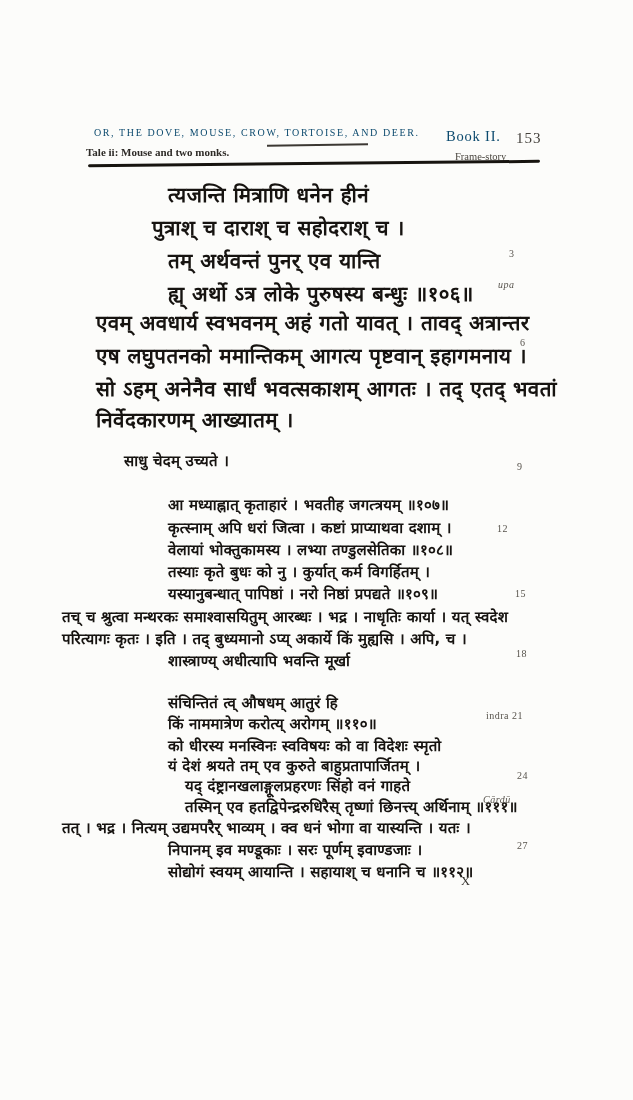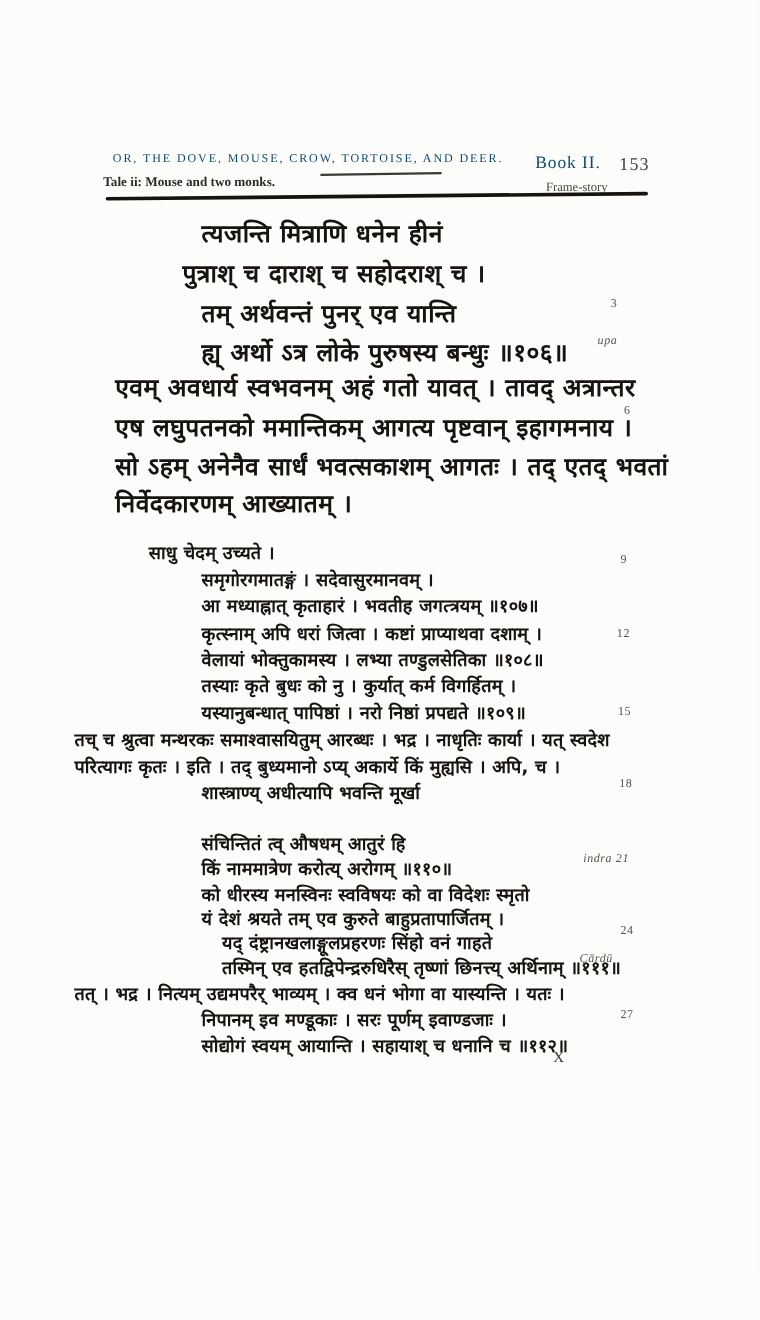--- a/index.html
+++ b/index.html
@@ -102,21 +102,20 @@
   <div class="abs dev dev-lg" style="left:168px; top:246px;">तम् अर्थवन्तं पुनर् एव यान्ति</div>
   <div class="abs dev dev-lg" style="left:168px; top:279px;">ह्य् अर्थो ऽत्र लोके पुरुषस्य बन्धुः ॥१०६॥</div>
 
   <div class="abs dev dev-lg" style="left:96px; top:308px;">एवम् अवधार्य स्वभवनम् अहं गतो यावत् । तावद् अत्रान्तर</div>
   <div class="abs dev dev-lg" style="left:96px; top:341px;">एष लघुपतनको ममान्तिकम् आगत्य पृष्टवान् इहागमनाय ।</div>
   <div class="abs dev dev-lg" style="left:96px; top:374px;">सो ऽहम् अनेनैव सार्धं भवत्सकाशम् आगतः । तद् एतद् भवतां</div>
   <div class="abs dev dev-lg" style="left:96px; top:405px;">निर्वेदकारणम् आख्यातम् ।</div>
 
   <div class="abs dev dev-sm" style="left:124px; top:450px;">साधु चेदम् उच्यते ।</div>
 
-  <div class="abs dev dev-sm" style="left:168px; top:472px;">समृगोरगमातङ्गं । सदेवासुरमानवम् ।</div>
   <div class="abs dev dev-sm" style="left:168px; top:494px;">आ मध्याह्नात् कृताहारं । भवतीह जगत्त्रयम् ॥१०७॥</div>
   <div class="abs dev dev-sm" style="left:168px; top:517px;">कृत्स्नाम् अपि धरां जित्वा । कष्टां प्राप्याथवा दशाम् ।</div>
   <div class="abs dev dev-sm" style="left:168px; top:539px;">वेलायां भोक्तुकामस्य । लभ्या तण्डुलसेतिका ॥१०८॥</div>
   <div class="abs dev dev-sm" style="left:168px; top:561px;">तस्याः कृते बुधः को नु । कुर्यात् कर्म विगर्हितम् ।</div>
   <div class="abs dev dev-sm" style="left:168px; top:583px;">यस्यानुबन्धात् पापिष्ठां । नरो निष्ठां प्रपद्यते ॥१०९॥</div>
 
   <div class="abs dev dev-sm" style="left:62px; top:628px;">परित्यागः कृतः । इति । तद् बुध्यमानो ऽप्य् अकार्ये किं मुह्यसि । अपि, च ।</div>
   <div class="abs dev dev-sm" style="left:62px; top:606px;">तच् च श्रुत्वा मन्थरकः समाश्वासयितुम् आरब्धः । भद्र । नाधृतिः कार्या । यत् स्वदेश</div>
 
   <div class="abs dev dev-sm" style="left:168px; top:650px;">शास्त्राण्य् अधीत्यापि भवन्ति मूर्खा</div>
@@ -130,23 +129,23 @@
 
   <div class="abs dev dev-sm" style="left:62px; top:817px;">तत् । भद्र । नित्यम् उद्यमपरैर् भाव्यम् । क्व धनं भोगा वा यास्यन्ति । यतः ।</div>
 
   <div class="abs dev dev-sm" style="left:168px; top:839px;">निपानम् इव मण्डूकाः । सरः पूर्णम् इवाण्डजाः ।</div>
   <div class="abs dev dev-sm" style="left:168px; top:861px;">सोद्योगं स्वयम् आयान्ति । सहायाश् च धनानि च ॥११२॥</div>
 
   <div class="abs margin-note" style="left:509px; top:248px;">3</div>
   <div class="abs margin-note" style="left:498px; top:279px; font-style:italic;">upa</div>
   <div class="abs margin-note" style="left:520px; top:337px;">6</div>
   <div class="abs margin-note" style="left:517px; top:461px;">9</div>
-  <div class="abs margin-note" style="left:514px; top:523px;">12</div>
+  <div class="abs margin-note" style="left:497px; top:523px;">12</div>
   <div class="abs margin-note" style="left:515px; top:588px;">15</div>
   <div class="abs margin-note" style="left:516px; top:648px;">18</div>
-  <div class="abs margin-note" style="left:486px; top:710px; font-style:italic;">indra 21</div>
+  <div class="abs margin-note" style="left:486px; top:710px; ">indra 21</div>
   <div class="abs margin-note" style="left:517px; top:770px;">24</div>
   <div class="abs margin-note" style="left:483px; top:794px; font-style:italic;">Çārdū</div>
   <div class="abs margin-note" style="left:517px; top:840px;">27</div>
 
   <div class="abs signature" style="left:461px; top:874px;">X</div>
 
 </div>
 
 </body></html>

